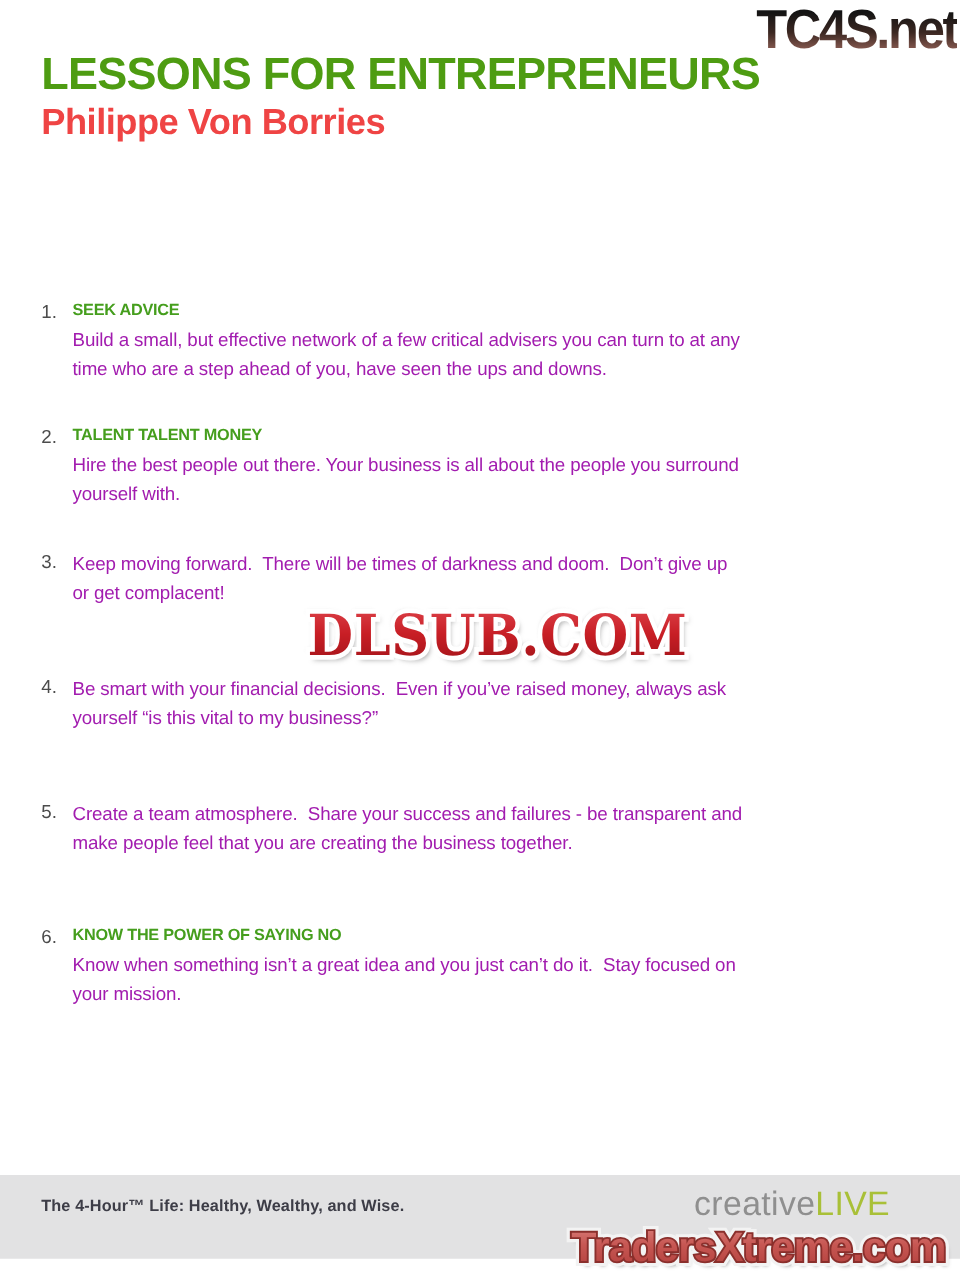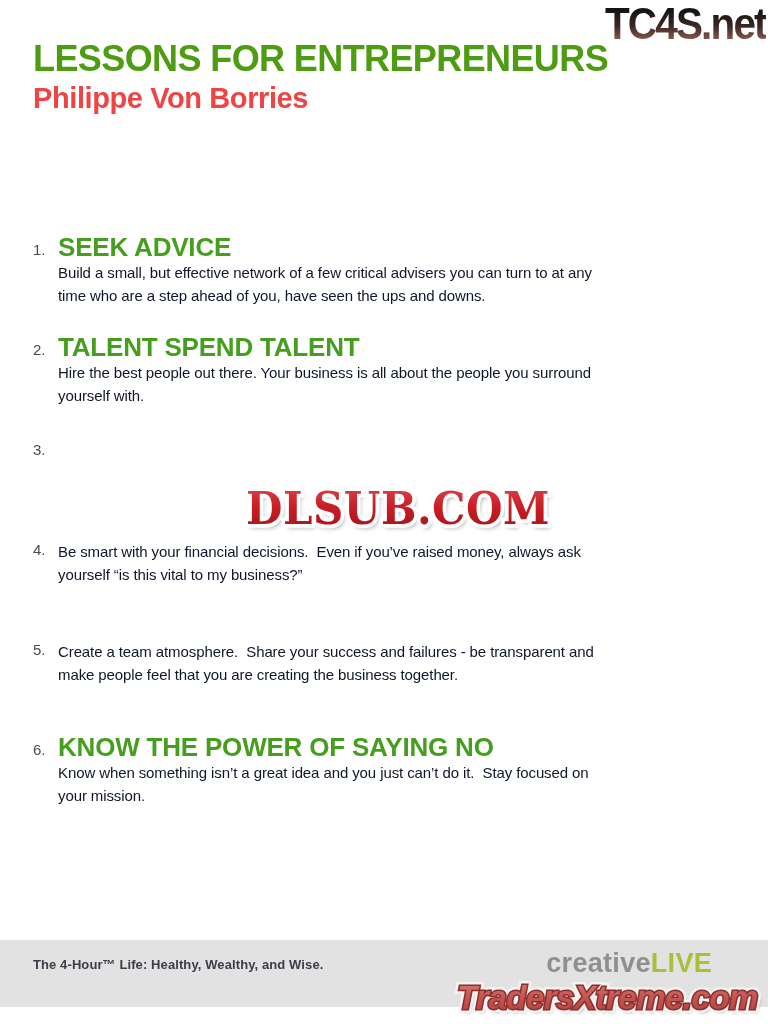--- a/index.html
+++ b/index.html
@@ -33,26 +33,26 @@
   }
 
   
   .lesson { position: absolute; left: 33px; width: 672px; display: flex; }
   .lesson .num {
     flex: none; width: 25px; padding-top: 4px;
     font-size: 15px; color: #4c4c4c;
   }
   .lesson .content { flex: 1; }
   .lesson .heading {
-    margin: 0; font-size: 26px; font-weight: 700; line-height: 21px;
+    margin: 0; font-size: 13px; font-weight: 700; line-height: 21px;
     letter-spacing: -0.2px; color: #459e1d;
   }
   .lesson .body {
     margin: 4px 0 0; font-size: 15px; line-height: 22.5px;
-    letter-spacing: -0.1px; color: #0f172a; white-space: pre-wrap;
+    letter-spacing: -0.1px; color: #a21caf; white-space: pre-wrap;
   }
   .l1 { top: 237px; } .l2 { top: 337px; } .l3 { top: 437px; }
   .l4 { top: 537px; } .l5 { top: 637px; } .l6 { top: 737px; }
 
   
   .dlsub {
     position: absolute; left: 246px; top: 486px;
     font-family: "DejaVu Serif", serif; font-weight: 700;
     font-size: 42px; line-height: 1; letter-spacing: 0.5px;
     transform: scaleY(1.08); transform-origin: 0 0;
@@ -74,29 +74,29 @@
     position: absolute; left: 0; top: 940px; width: 768px; height: 67px;
     background: #e2e2e3;
   }
   .footer-caption {
     position: absolute; left: 33px; top: 17px;
     font-size: 13px; font-weight: 700; letter-spacing: 0.1px;
     color: #3d3d47;
   }
   .cl-logo {
     position: absolute; right: 56px; top: 10px;
-    font-size: 27px; font-weight: 700; letter-spacing: 0.3px;
+    font-size: 27px; font-weight: 400; letter-spacing: 0.3px;
     color: #8f8f8f; line-height: 1;
   }
   .cl-live { color: #a9c038; }
 
   
   .tx {
     position: absolute; left: 457px; top: 981px;
-    font-size: 33px; font-weight: 700; line-height: 1; letter-spacing: -0.5px; font-style: italic;
+    font-size: 33px; font-weight: 700; line-height: 1; letter-spacing: -0.5px;
   }
   .tx .layer-stroke {
     position: absolute; left: 0; top: 0; color: transparent;
     -webkit-text-stroke: 8px #f3f3f3;
     text-shadow: 3px 4px 3px rgba(110,110,110,0.55);
   }
   .tx .layer-outline {
     position: absolute; left: 0; top: 0; color: transparent;
     -webkit-text-stroke: 3px #8a2f2c;
   }
@@ -122,29 +122,31 @@
     <div class="content">
       <div class="heading">SEEK ADVICE</div>
       <div class="body">Build a small, but effective network of a few critical advisers you can turn to at any
 time who are a step ahead of you, have seen the ups and downs.</div>
     </div>
   </div>
 
   <div class="lesson l2">
     <div class="num">2.</div>
     <div class="content">
-      <div class="heading">TALENT SPEND TALENT</div>
+      <div class="heading">TALENT TALENT MONEY</div>
       <div class="body">Hire the best people out there. Your business is all about the people you surround
 yourself with.</div>
     </div>
   </div>
 
   <div class="lesson l3">
     <div class="num">3.</div>
     <div class="content">
+      <div class="body">Keep moving forward.  There will be times of darkness and doom.  Don’t give up
+or get complacent!</div>
     </div>
   </div>
 
   <div class="dlsub">
     <span class="layer-stroke" aria-hidden="true">DLSUB.COM</span>
     <span class="layer-fill">DLSUB.COM</span>
   </div>
 
   <div class="lesson l4">
     <div class="num">4.</div>

